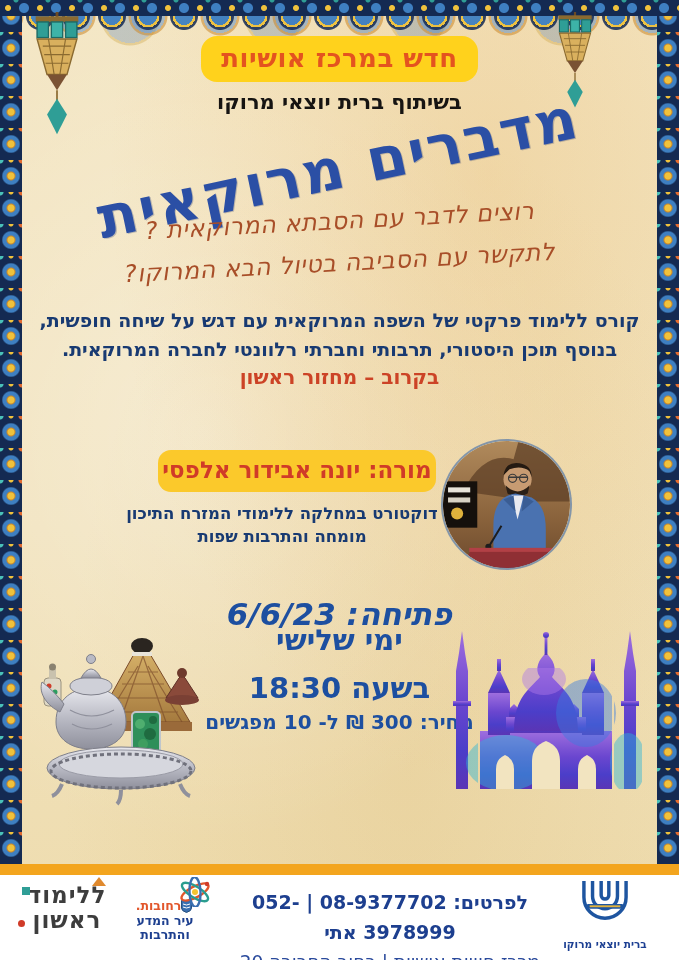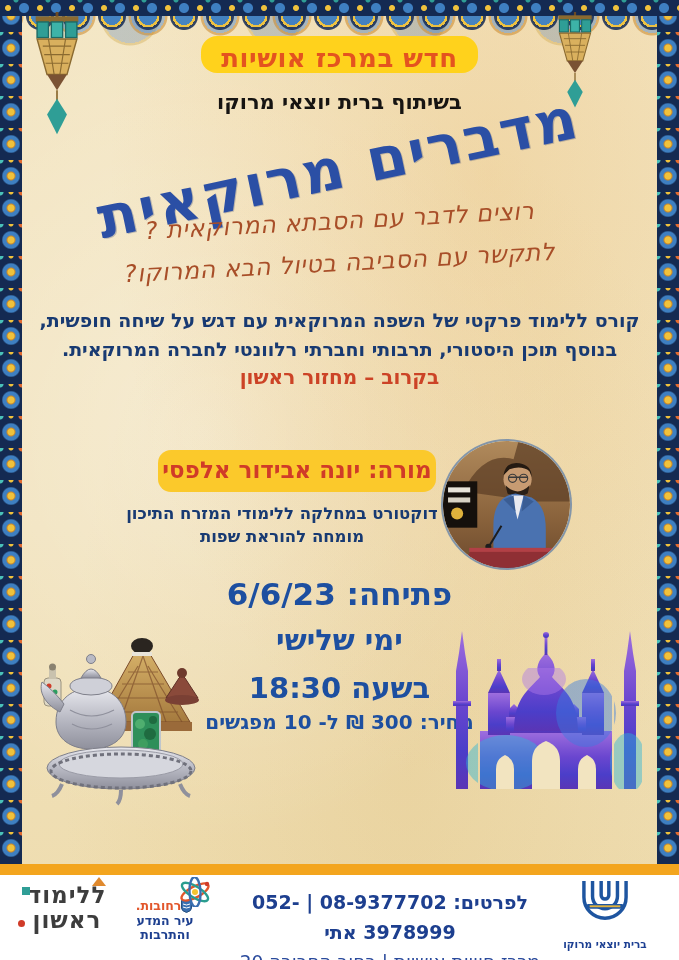--- a/index.html
+++ b/index.html
@@ -34,40 +34,40 @@
       radial-gradient(circle at 50% 0,rgba(46,100,170,.25) 0 27px,rgba(201,160,60,.35) 27px 29px,transparent 30px);
     background-size:36px 40px,72px 40px,144px 40px;
     background-position:0 0,18px 0,36px 0;background-repeat:repeat-x;}
   
   .lantern{position:absolute;}
   .lantern-left{left:28px;top:12px;width:58px;height:128px;}
   .lantern-right{left:550px;top:12px;width:50px;height:100px;}
   
   .center-row{position:absolute;left:22px;right:22px;text-align:center;}
   .new-badge{display:inline-block;background:#ffd21c;color:#e4531f;font-weight:800;
-    font-size:26px;padding:7px 20px 0;border-radius:16px;letter-spacing:.5px;}
+    font-size:26px;padding:7px 20px 9px;border-radius:16px;letter-spacing:.5px;}
   .collab{font-size:21px;font-weight:800;color:#161412;}
   .main-title{position:absolute;left:28px;top:134px;width:620px;text-align:center;
     transform:rotate(-12deg);transform-origin:50% 50%;
     font-family:"DejaVu Serif","DejaVu Sans",serif;
     font-size:58px;font-weight:800;color:#2b4fa5;letter-spacing:2px;white-space:nowrap;
     text-shadow:1px 1px 0 rgba(20,40,100,.25);}
   .script-line{position:absolute;left:22px;right:22px;text-align:center;
     transform:rotate(-3deg);font-style:italic;font-size:24px;color:#a84e28;letter-spacing:.5px;}
   .desc{position:absolute;left:30px;right:30px;top:306px;text-align:center;
     font-size:19px;font-weight:700;color:#183a72;line-height:28.5px;}
   .coming{color:#cc4326;font-size:20px;font-weight:800;}
   .teacher-badge-row{position:absolute;top:450px;left:0;right:85px;text-align:center;}
   .teacher-badge{display:inline-block;background:#fbc92b;color:#d03b28;font-weight:800;
     font-size:23px;padding:7px 4px 9px;border-radius:13px;}
   .teacher-sub{position:absolute;top:502px;left:0;right:115px;text-align:center;
     font-size:16.5px;font-weight:800;color:#183a72;line-height:23px;}
   .photo{position:absolute;left:443px;top:441px;width:127px;height:127px;border-radius:50%;
     overflow:hidden;box-shadow:0 0 0 2px rgba(43,95,168,.55);}
-  .sch-opening{top:576px;font-size:31px;font-weight:800;color:#1d4fa0;}
+  .sch-opening{top:596px;font-size:31px;font-weight:800;color:#1d4fa0;font-style:italic;}
   .sch-days{top:623px;font-size:29px;font-weight:800;color:#1d4fa0;}
   .sch-time{top:671px;font-size:29px;font-weight:800;color:#1d4fa0;}
   .sch-price{top:710px;font-size:20px;font-weight:800;color:#1d4fa0;}
   .tea{position:absolute;left:26px;top:626px;width:188px;height:184px;}
   .mosque{position:absolute;left:436px;top:613px;width:220px;height:190px;}
   
   .orange-bar{position:absolute;top:864px;left:0;right:0;height:11px;background:#f3a51e;}
   .footer{position:absolute;top:875px;left:0;right:0;height:85px;background:#ffffff;}
   .contact{position:absolute;left:220px;width:340px;top:12px;text-align:center;}
   .contact-l1{font-size:19px;font-weight:800;color:#1d3f8f;line-height:30px;}
@@ -136,21 +136,21 @@
     <div>קורס ללימוד פרקטי של השפה המרוקאית עם דגש על שיחה חופשית,</div>
     <div>בנוסף תוכן היסטורי, תרבותי וחברתי רלוונטי לחברה המרוקאית.</div>
     <div class="coming">בקרוב – מחזור ראשון</div>
   </div>
 
   <div class="teacher-badge-row">
     <span class="teacher-badge">מורה: יונה אבידור אלפסי</span>
   </div>
   <div class="teacher-sub">
     <div>דוקטורט במחלקה ללימודי המזרח התיכון</div>
-    <div>מומחה להוראת שפות</div>
+    <div>מומחה והתרבות שפות</div>
   </div>
   <div class="photo">
     <svg viewBox="0 0 126 126" width="127" height="127">
       <defs>
         <linearGradient id="pbg" x1="0" y1="0" x2="0" y2="1">
           <stop offset="0" stop-color="#b08a5c"></stop>
             <stop offset="0.6" stop-color="#8a633c"></stop>
             <stop offset="1" stop-color="#6d4a2d"></stop>
         </linearGradient>
         <clipPath id="pclip">

